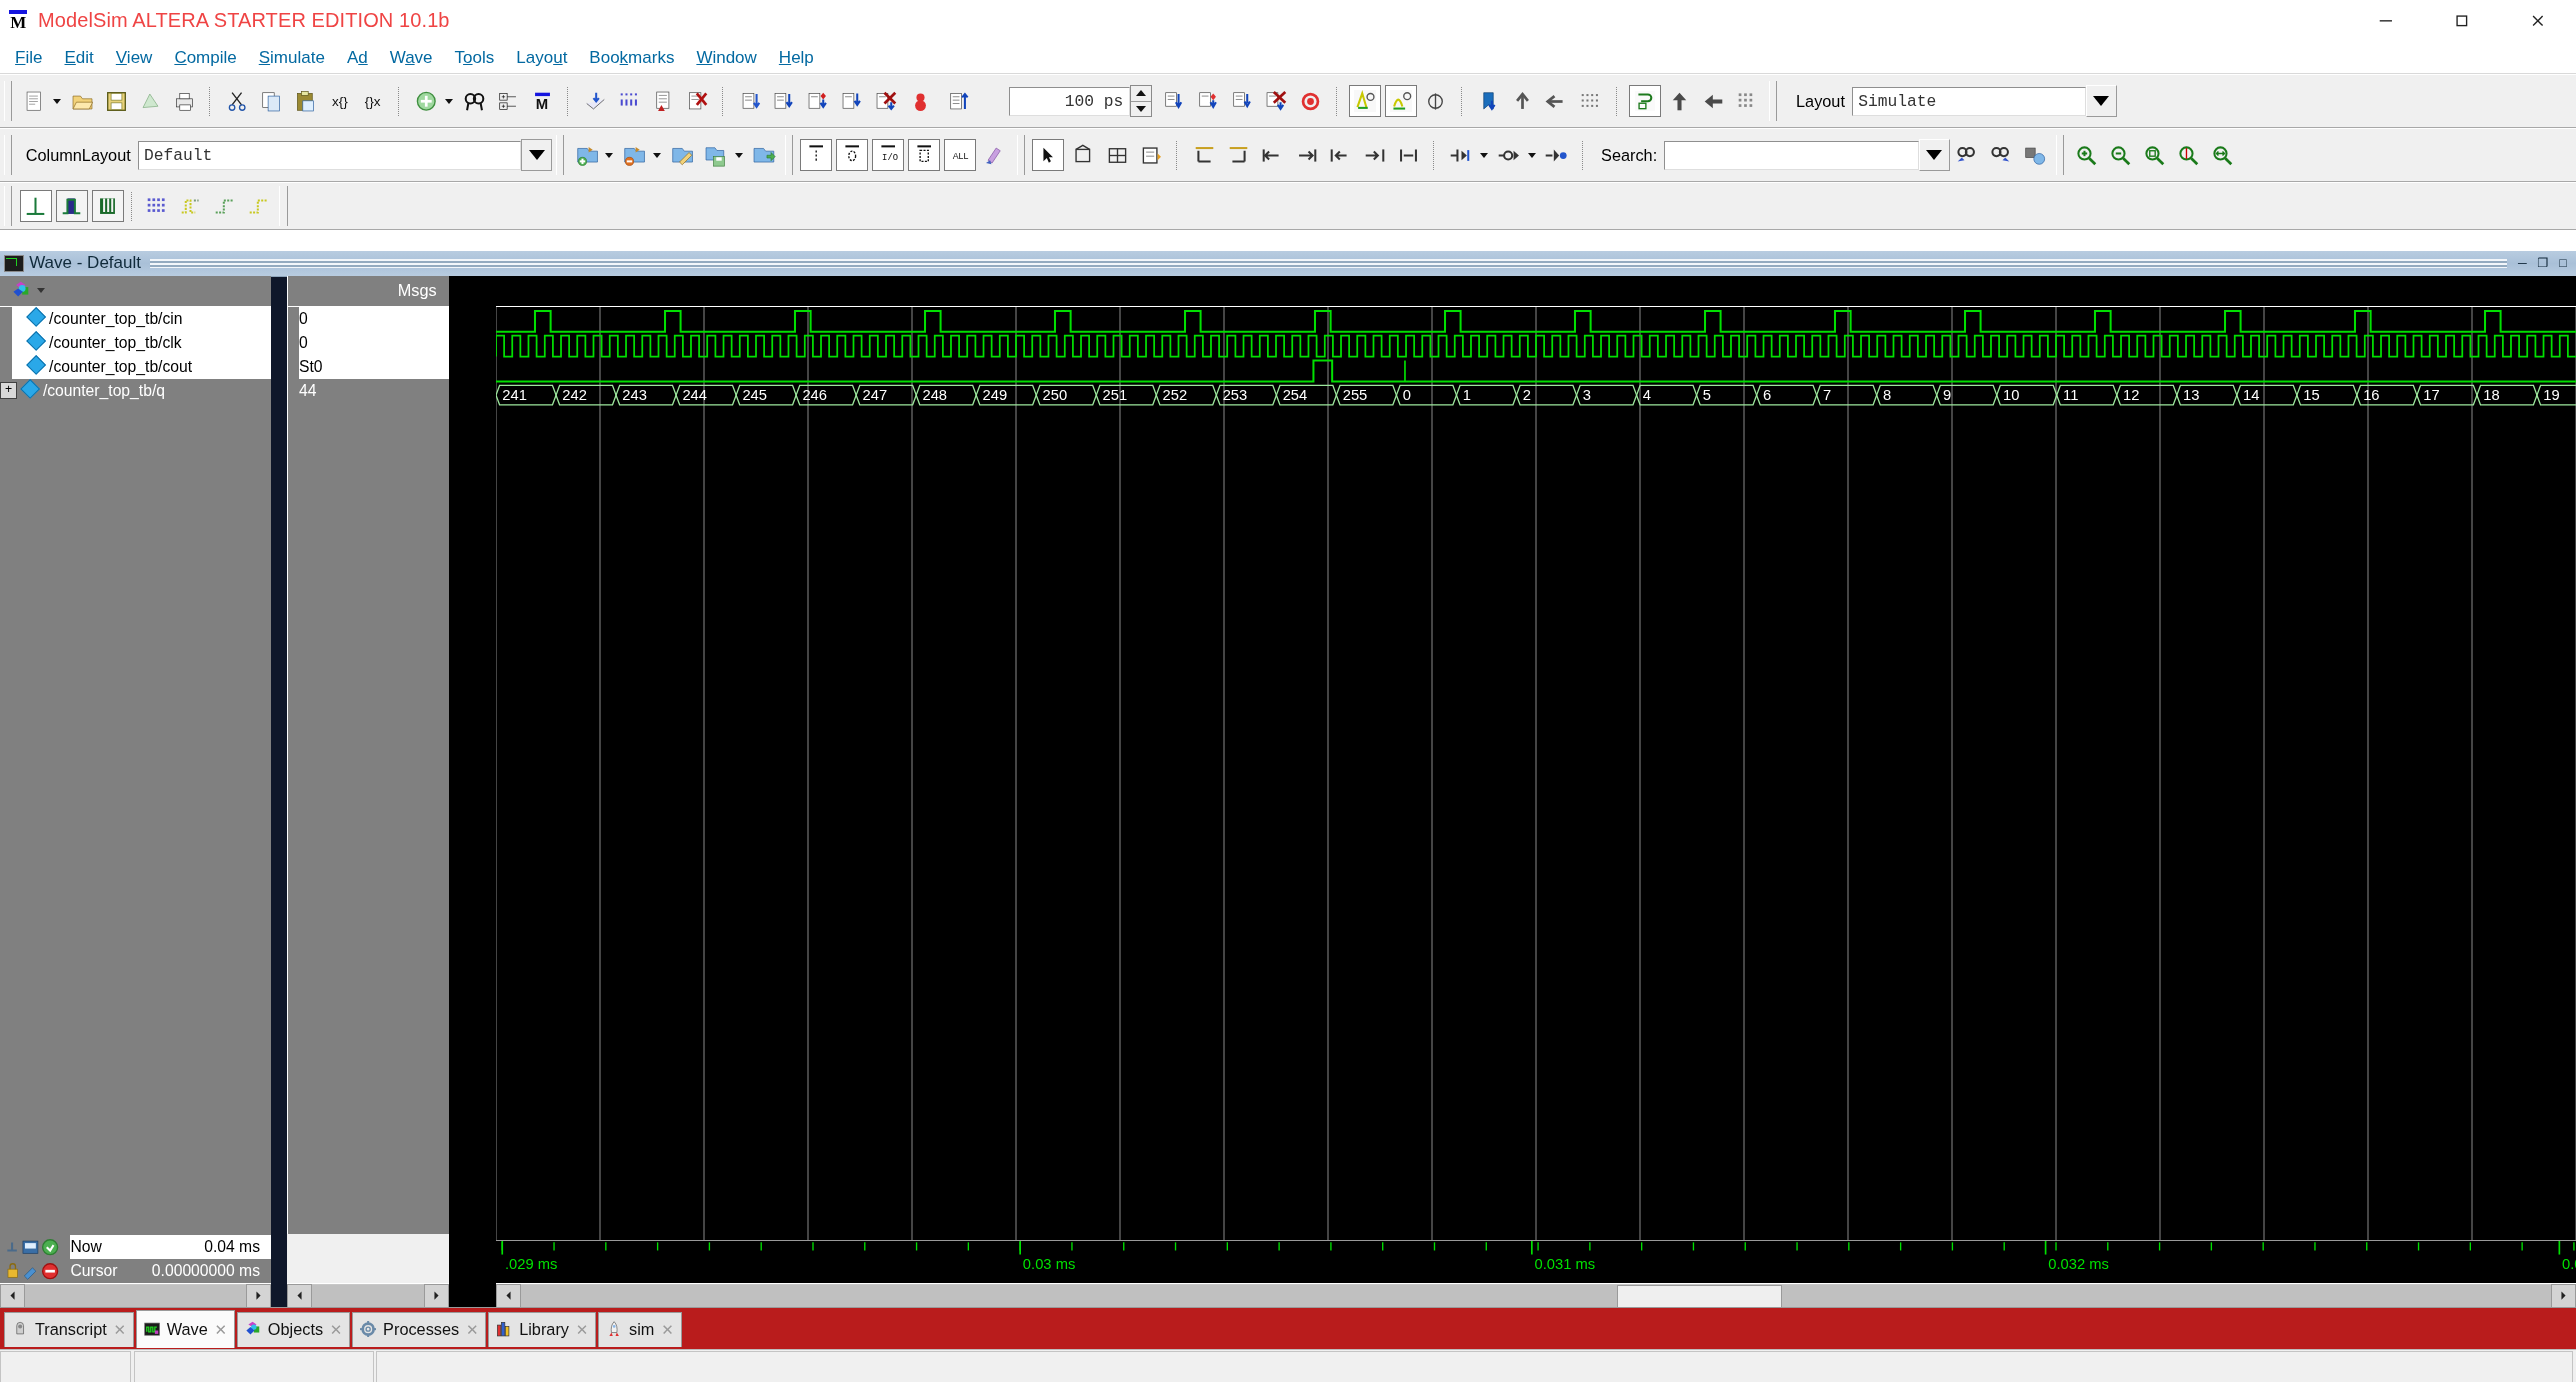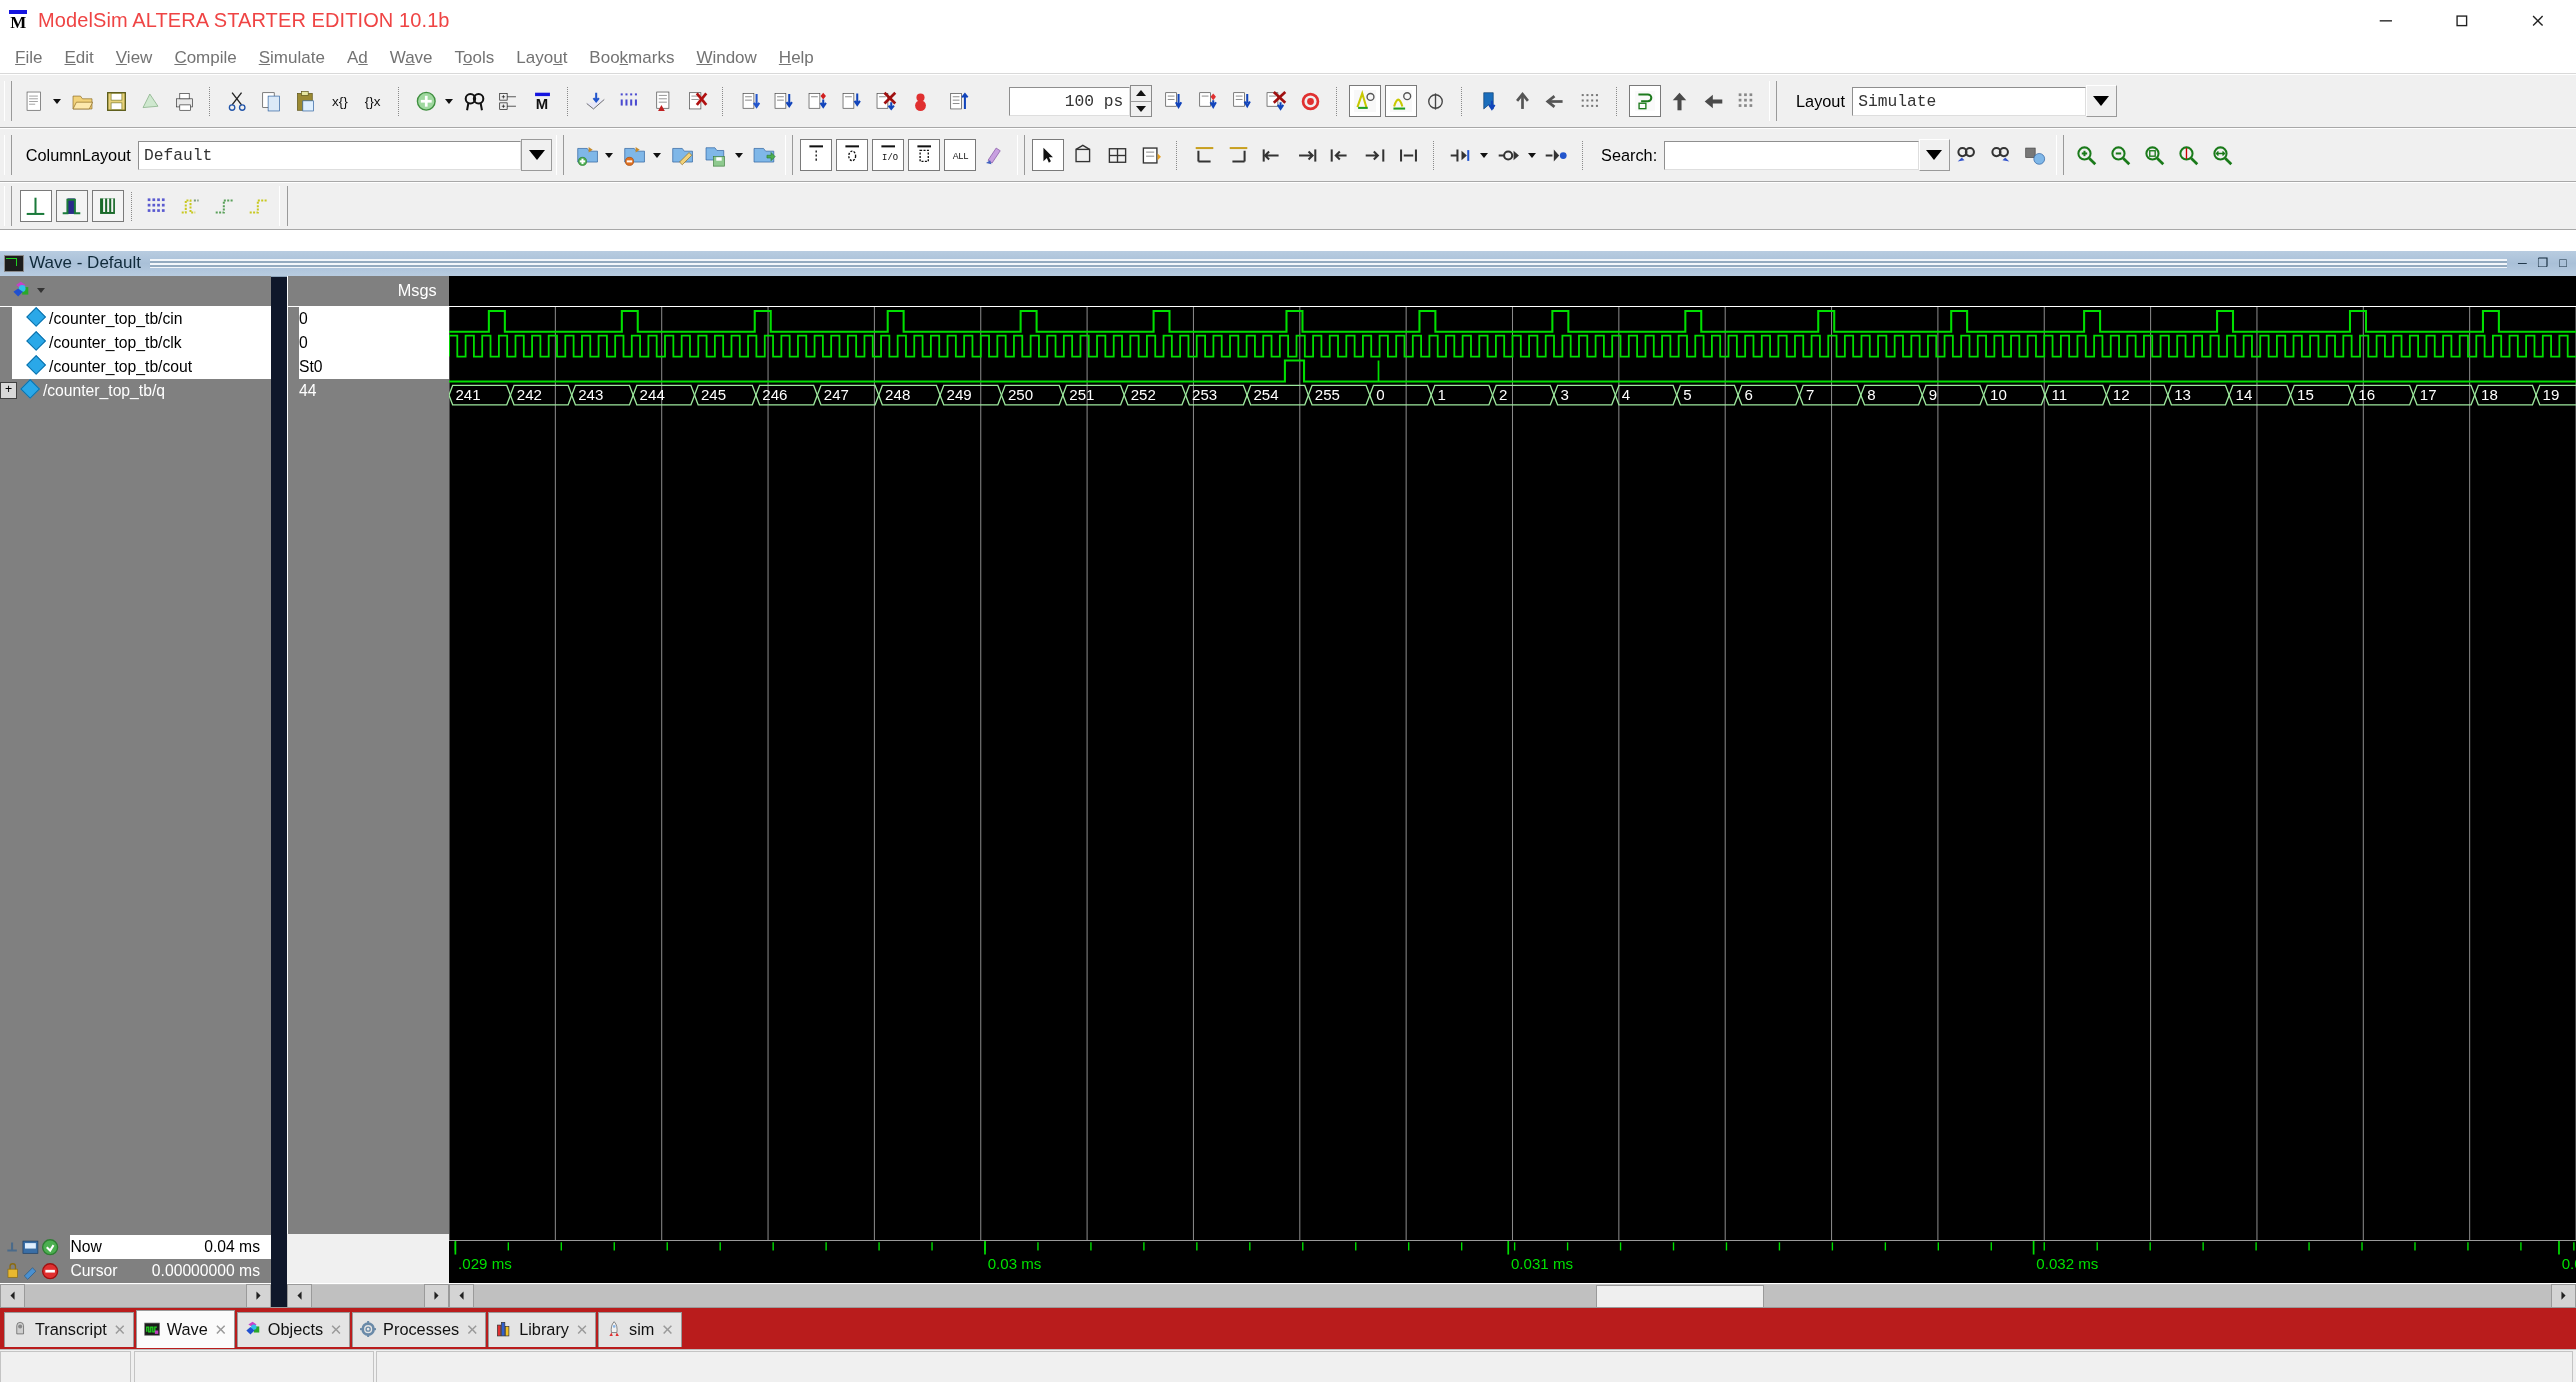--- a/index.html
+++ b/index.html
@@ -57,21 +57,21 @@
     height: 31px;
     background: #ffffff;
     display: flex;
     align-items: center;
     padding-left: 4.1px;
     border-bottom: 0.7px solid #d9d9d9;
   }
   .menu-item {
     padding: 2.7px 11px;
     font-size: 17px;
-    color: #737373;
+    color: #0369a1;
     white-space: nowrap;
   }
   .menu-item u { text-decoration: underline; }
 
   
   .toolbar-row {
     background: #f0f0f0;
     border-top: 0.7px solid #ffffff;
     border-bottom: 0.7px solid #a8a8a8;
     display: flex;
@@ -192,21 +192,21 @@
   #wave-title-btns { display:flex; align-items:center; margin-right: 4.1px; }
   #wave-title-btns span {
     width: 17.7px; height: 17.7px; margin-left: 2.7px;
     display:flex; align-items:center; justify-content:center;
     font-size: 12.3px; color:#0b2233;
   }
 
   #wave-body { position:absolute; left:0; right:0; top:24.5px; bottom:0; display:flex; }
   #names-col { width: 271px; flex:none; display:flex; flex-direction:column; background:#808080; }
   #msgs-col  { width: 162px; flex:none; display:flex; flex-direction:column; background:#808080;margin-left:16px; }
-  #canvas-col{ flex:1; display:flex; flex-direction:column; background:#000; position:relative;}
+  #canvas-col{ flex:1; display:flex; flex-direction:column; background:#000; position:relative;padding-left:47px;}
 
   .col-header {
     height: 30px; background: #808080;
     border-bottom: 1.4px solid #ffffff;
     display:flex; align-items:center;
     color:#ffffff; font-size:16.3px;
     flex:none;
   }
   #names-header { padding-left: 12.3px; }
   #msgs-header { justify-content: flex-end; padding-right: 12.3px; border-left: 1.4px solid #ffffff;}

